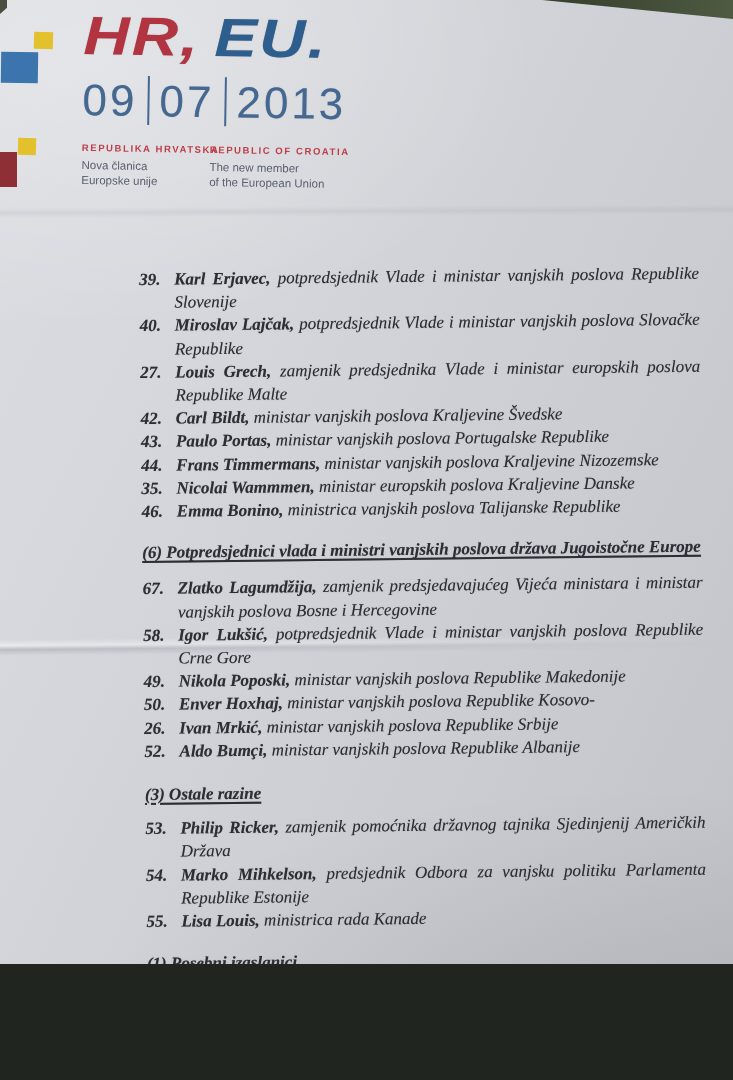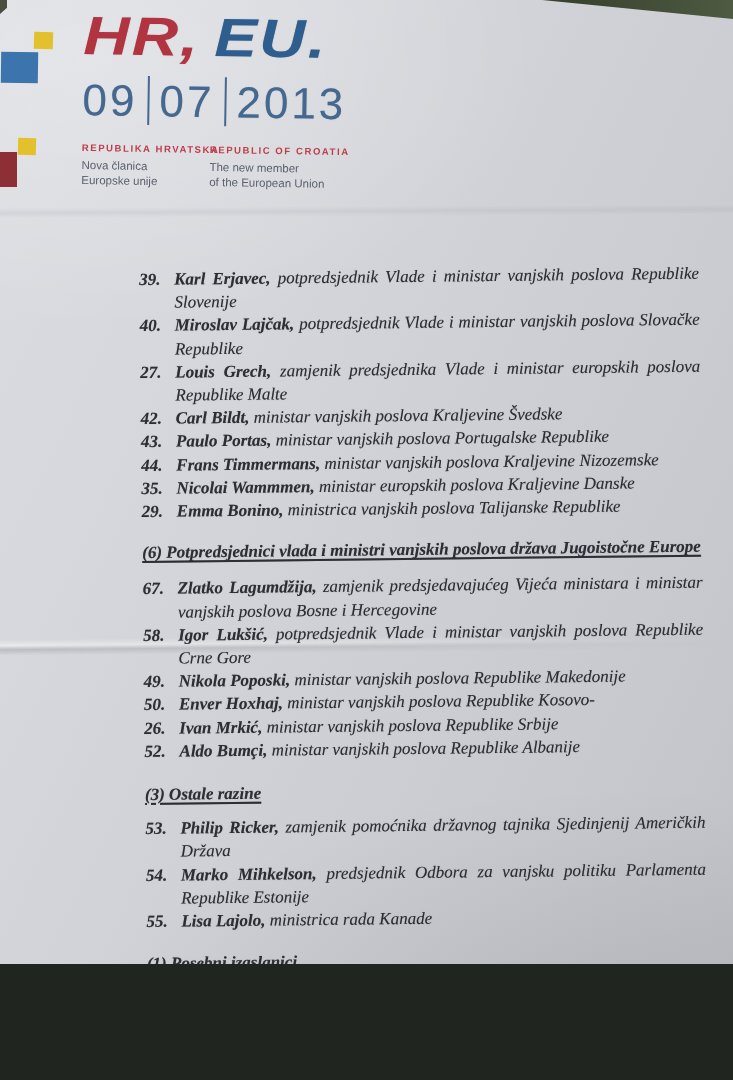--- a/index.html
+++ b/index.html
@@ -131,35 +131,35 @@
 
   <div class="content">
 
     <div class="item"><span class="num">39.</span><span class="name">Karl Erjavec,</span> <span class="desc">potpredsjednik Vlade i ministar vanjskih poslova Re­publike Slovenije</span></div>
     <div class="item"><span class="num">40.</span><span class="name">Miroslav Lajčak,</span> <span class="desc">potpredsjednik Vlade i ministar vanjskih poslova Slovačke Republike</span></div>
     <div class="item"><span class="num">27.</span><span class="name">Louis Grech,</span> <span class="desc">zamjenik predsjednika Vlade i ministar europskih poslova Republike Malte</span></div>
     <div class="item"><span class="num">42.</span><span class="name">Carl Bildt,</span> <span class="desc">ministar vanjskih poslova Kraljevine Švedske</span></div>
     <div class="item"><span class="num">43.</span><span class="name">Paulo Portas,</span> <span class="desc">ministar vanjskih poslova Portugalske Republike</span></div>
     <div class="item"><span class="num">44.</span><span class="name">Frans Timmermans,</span> <span class="desc">ministar vanjskih poslova Kraljevine Ni­zozemske</span></div>
     <div class="item"><span class="num">35.</span><span class="name">Nicolai Wammmen,</span> <span class="desc">ministar europskih poslova Kraljevine Danske</span></div>
-    <div class="item"><span class="num">29.</span><span class="name">Emma Bonino,</span> <span class="desc">ministrica vanjskih poslova Talijanske Republike</span></div>
+    <div class="item"><span class="num">46.</span><span class="name">Emma Bonino,</span> <span class="desc">ministrica vanjskih poslova Talijanske Republike</span></div>
 
     <div class="heading heading-1">(6) Potpredsjednici vlada i ministri vanjskih poslova država Jugo­istočne Europe</div>
 
     <div class="item"><span class="num">67.</span><span class="name">Zlatko Lagumdžija,</span> <span class="desc">zamjenik predsjedavajućeg Vijeća ministara i ministar vanjskih poslova Bosne i Hercegovine</span></div>
     <div class="item"><span class="num">58.</span><span class="name">Igor Lukšić,</span> <span class="desc">potpredsjednik Vlade i ministar vanjskih poslova Re­publike Crne Gore</span></div>
     <div class="item"><span class="num">49.</span><span class="name">Nikola Poposki,</span> <span class="desc">ministar vanjskih poslova Republike Makedonije</span></div>
     <div class="item"><span class="num">50.</span><span class="name">Enver Hoxhaj,</span> <span class="desc">ministar vanjskih poslova Republike Kosovo-</span></div>
     <div class="item"><span class="num">26.</span><span class="name">Ivan Mrkić,</span> <span class="desc">ministar vanjskih poslova Republike Srbije</span></div>
     <div class="item"><span class="num">52.</span><span class="name">Aldo Bumçi,</span> <span class="desc">ministar vanjskih poslova Republike Albanije</span></div>
 
     <div class="heading heading-2">(3) Ostale razine</div>
 
     <div class="item"><span class="num">53.</span><span class="name">Philip Ricker,</span> <span class="desc">zamjenik pomoćnika državnog tajnika Sjedinjenij Američkih Država</span></div>
     <div class="item"><span class="num">54.</span><span class="name">Marko Mihkelson,</span> <span class="desc">predsjednik Odbora za vanjsku politiku Parla­menta Republike Estonije</span></div>
-    <div class="item"><span class="num">55.</span><span class="name">Lisa Lajolo,</span> <span class="desc">ministrica rada Kanade</span></div>
+    <div class="item"><span class="num">55.</span><span class="name">Lisa Louis,</span> <span class="desc">ministrica rada Kanade</span></div>
 
     <div class="heading heading-3">(1) Posebni izaslanici</div>
 
     <div class="item"><span class="num">48.</span><span class="name">kardinal Giovanni Lajolo,</span> <span class="desc">posebni izaslanik Svetog Oca</span></div>
 
   </div>
 </div>
 
 </body></html>

